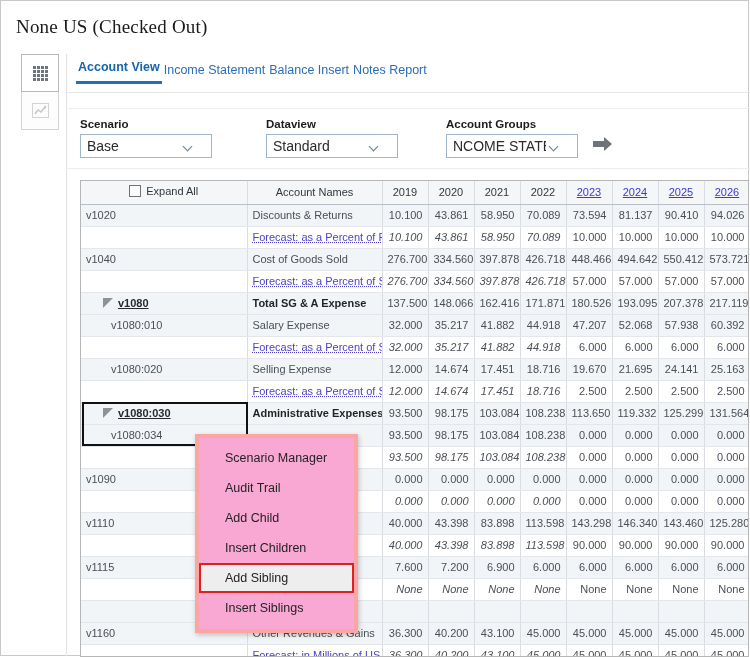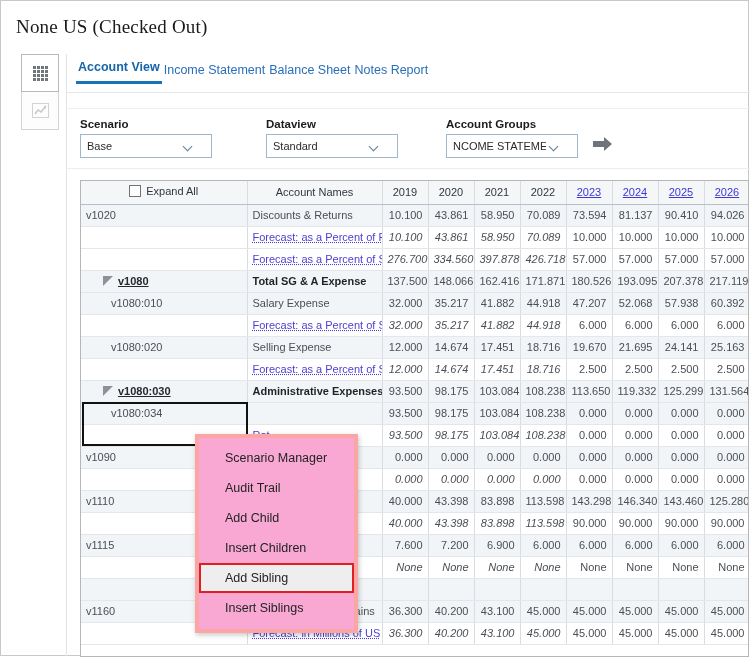--- a/index.html
+++ b/index.html
@@ -46,21 +46,21 @@
   .sep-line3{position:absolute;left:66px;top:168px;width:684px;height:1px;background:#ededed;}
   
   .filters{position:absolute;left:80px;top:118px;display:flex;align-items:flex-end;}
   .field{margin-right:54px;}
   .field.f2{margin-right:48px;}
   .field-label{font-size:11.5px;font-weight:bold;color:#1c1c1c;margin-bottom:4px;}
   .combo{
     width:132px;height:24px;box-sizing:border-box;
     border:1px solid #9fb6cc;background:#fff;
     display:flex;align-items:center;justify-content:space-between;
-    padding:0 18px 0 6px;font-size:11px;color:#2b2b2b;cursor:pointer;
+    padding:0 18px 0 6px;font-size:14px;color:#2b2b2b;cursor:pointer;
   }
   .combo .cv{overflow:hidden;white-space:nowrap;}
   .chev{width:9px;height:9px;position:relative;flex:0 0 9px;margin-left:4px;}
   .chev:before{
     content:"";position:absolute;left:0;top:1px;width:6px;height:6px;
     border-left:1.4px solid #5c7f9e;border-bottom:1.4px solid #5c7f9e;
     transform:rotate(-45deg);
   }
   .go-arrow{margin-bottom:3px;width:22px;height:22px;display:flex;align-items:center;justify-content:center;cursor:pointer;}
   
@@ -160,21 +160,21 @@
 </div>
 
 <div class="panel"></div>
 <div class="sep-line"></div>
 <div class="sep-line2"></div>
 <div class="sep-line3"></div>
 
 <div class="tabs">
   <div class="tab active">Account View</div>
   <div class="tab">Income Statement</div>
-  <div class="tab">Balance Sheet</div>
+  <div class="tab">Balance Insert</div>
   <div class="tab">Notes Report</div>
 </div>
 
 <div class="filters">
   <div class="field">
     <div class="field-label">Scenario</div>
     <div class="combo">
       <span class="cv">Base</span>
       <span class="chev"></span>
     </div>
@@ -249,20 +249,32 @@
           <td class="name"><span class="fc">Forecast: as a Percent of R</span></td>
           <td class="num green">10.100</td>
           <td class="num green">43.861</td>
           <td class="num green">58.950</td>
           <td class="num green">70.089</td>
           <td class="num">10.000</td>
           <td class="num">10.000</td>
           <td class="num">10.000</td>
           <td class="num">10.000</td>
         </tr>
+        <tr class="shade">
+          <td class="code"><span>v1040</span></td>
+          <td class="name">Cost of Goods Sold</td>
+          <td class="num">276.700</td>
+          <td class="num">334.560</td>
+          <td class="num">397.878</td>
+          <td class="num">426.718</td>
+          <td class="num">448.466</td>
+          <td class="num">494.642</td>
+          <td class="num">550.412</td>
+          <td class="num">573.721</td>
+        </tr>
         <tr class="white">
           <td class="code"><span></span></td>
           <td class="name"><span class="fc">Forecast: as a Percent of S</span></td>
           <td class="num green">276.700</td>
           <td class="num green">334.560</td>
           <td class="num green">397.878</td>
           <td class="num green">426.718</td>
           <td class="num">57.000</td>
           <td class="num">57.000</td>
           <td class="num">57.000</td>

